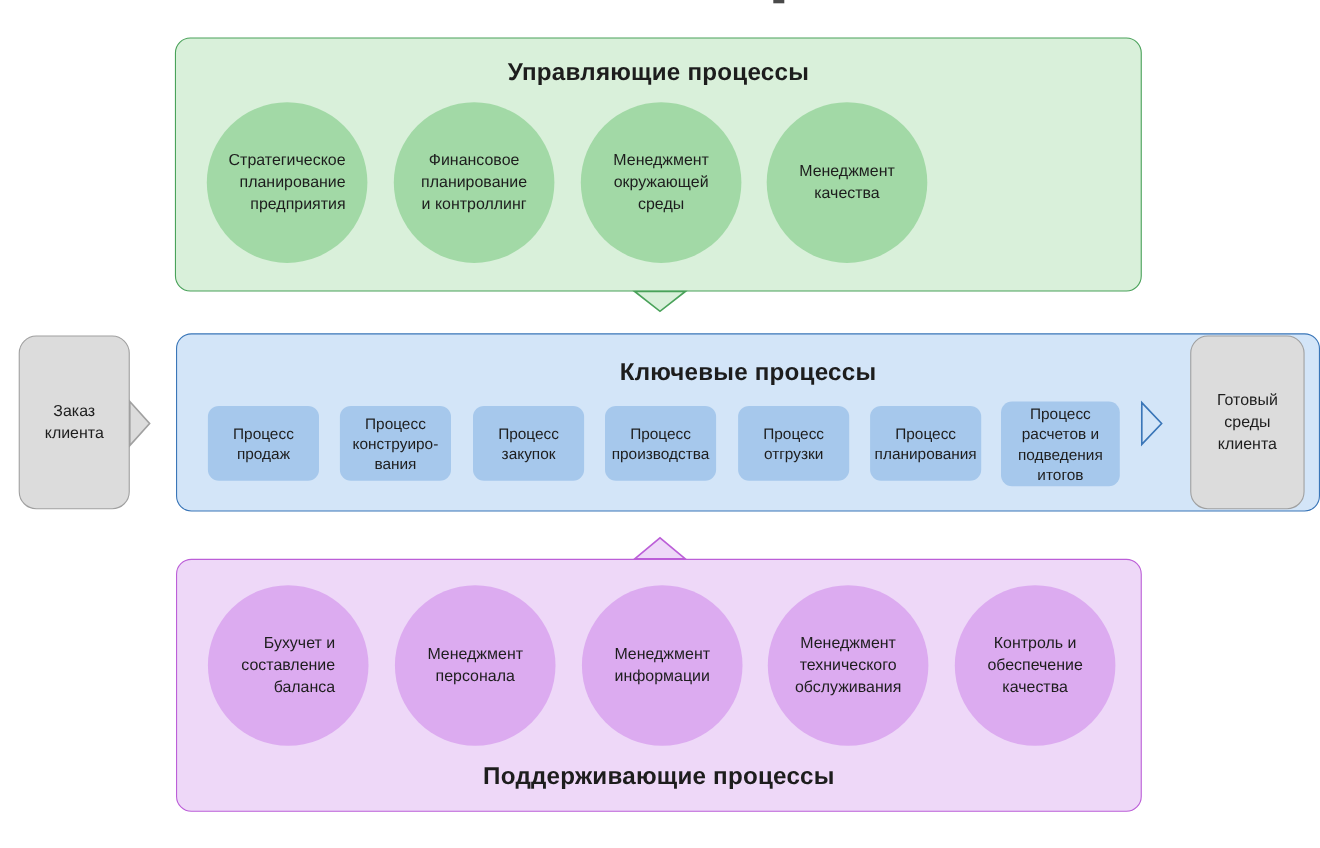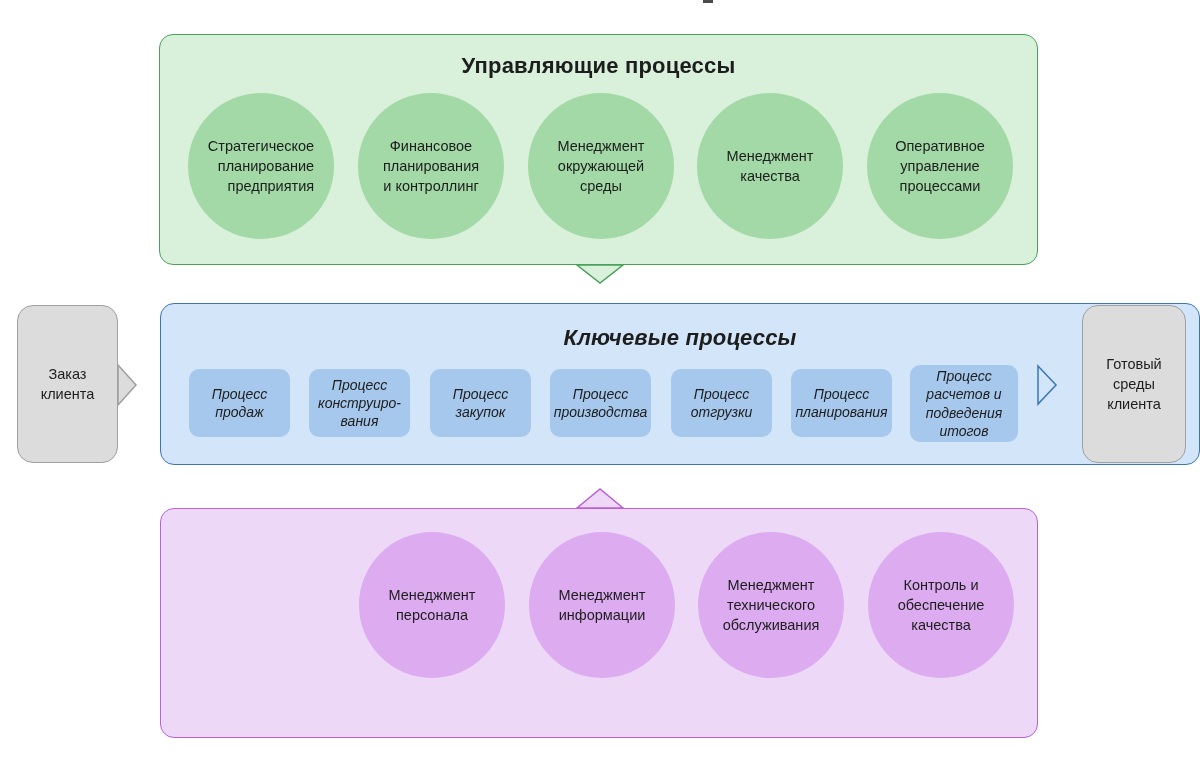--- a/index.html
+++ b/index.html
@@ -4,21 +4,21 @@
 <style>
   html,body { margin:0; padding:0; background:#ffffff; }
   .canvas {
     position:relative; width:1200px; height:771px; background:#ffffff;
     font-family:"Liberation Sans", sans-serif; color:#1d1d1d; overflow:hidden;
   }
   .fragment { position:absolute; left:703px; top:0; width:10px; height:3px; background:#4a4a4a; }
 
   .panel { position:absolute; border-radius:14px; border:1.5px solid; box-sizing:border-box; }
   .panel.green  { left:159px; top:34px;  width:879px; height:231px; background:#d9f0da; border-color:#4aa25a; }
-  .panel.blue   { left:160px; top:303px; width:1040px; height:162px; background:#d3e5f8; border-color:#3a76b8;font-style:italic; }
+  .panel.blue   { left:160px; top:303px; width:1040px; height:162px; background:#d3e5f8; border-color:#3a76b8; }
   .panel.purple { left:160px; top:508px; width:878px; height:230px; background:#eed8f8; border-color:#bc5fd8; }
 
   .panel-title {
     position:absolute; left:0; width:100%; text-align:center;
     font-size:22px; font-weight:600; letter-spacing:0.2px; color:#1d1d1d;
   }
   .green  .panel-title { top:18px; }
   .blue   .panel-title { top:21px; }
   .purple .panel-title { top:184px; }
 
@@ -57,30 +57,27 @@
 <div class="canvas">
 
   <div class="fragment"></div>
 
   <div class="panel green">
     <div class="panel-title">Управляющие процессы</div>
     <div class="circle p1">Стратегическое
 планирование
 предприятия</div>
     <div class="circle p2">Финансовое
-планирования
+планирование
 и контроллинг</div>
     <div class="circle p3">Менеджмент
 окружающей
 среды</div>
     <div class="circle p4">Менеджмент
 качества</div>
-    <div class="circle p5">Оперативное
-управление
-процессами</div>
   </div>
 
   <div class="panel blue">
     <div class="panel-title">Ключевые процессы</div>
     <div class="kbox k1">Процесс
 продаж</div>
     <div class="kbox k2">Процесс
 конструиро-
 вания</div>
     <div class="kbox k3">Процесс
@@ -91,20 +88,24 @@
 отгрузки</div>
     <div class="kbox k6">Процесс
 планирования</div>
     <div class="kbox k7">Процесс
 расчетов и
 подведения
 итогов</div>
   </div>
 
   <div class="panel purple">
+    <div class="panel-title">Поддерживающие процессы</div>
+    <div class="circle p1">Бухучет и
+составление
+баланса</div>
     <div class="circle p2">Менеджмент
 персонала</div>
     <div class="circle p3">Менеджмент
 информации</div>
     <div class="circle p4">Менеджмент
 технического
 обслуживания</div>
     <div class="circle p5">Контроль и
 обеспечение
 качества</div>

